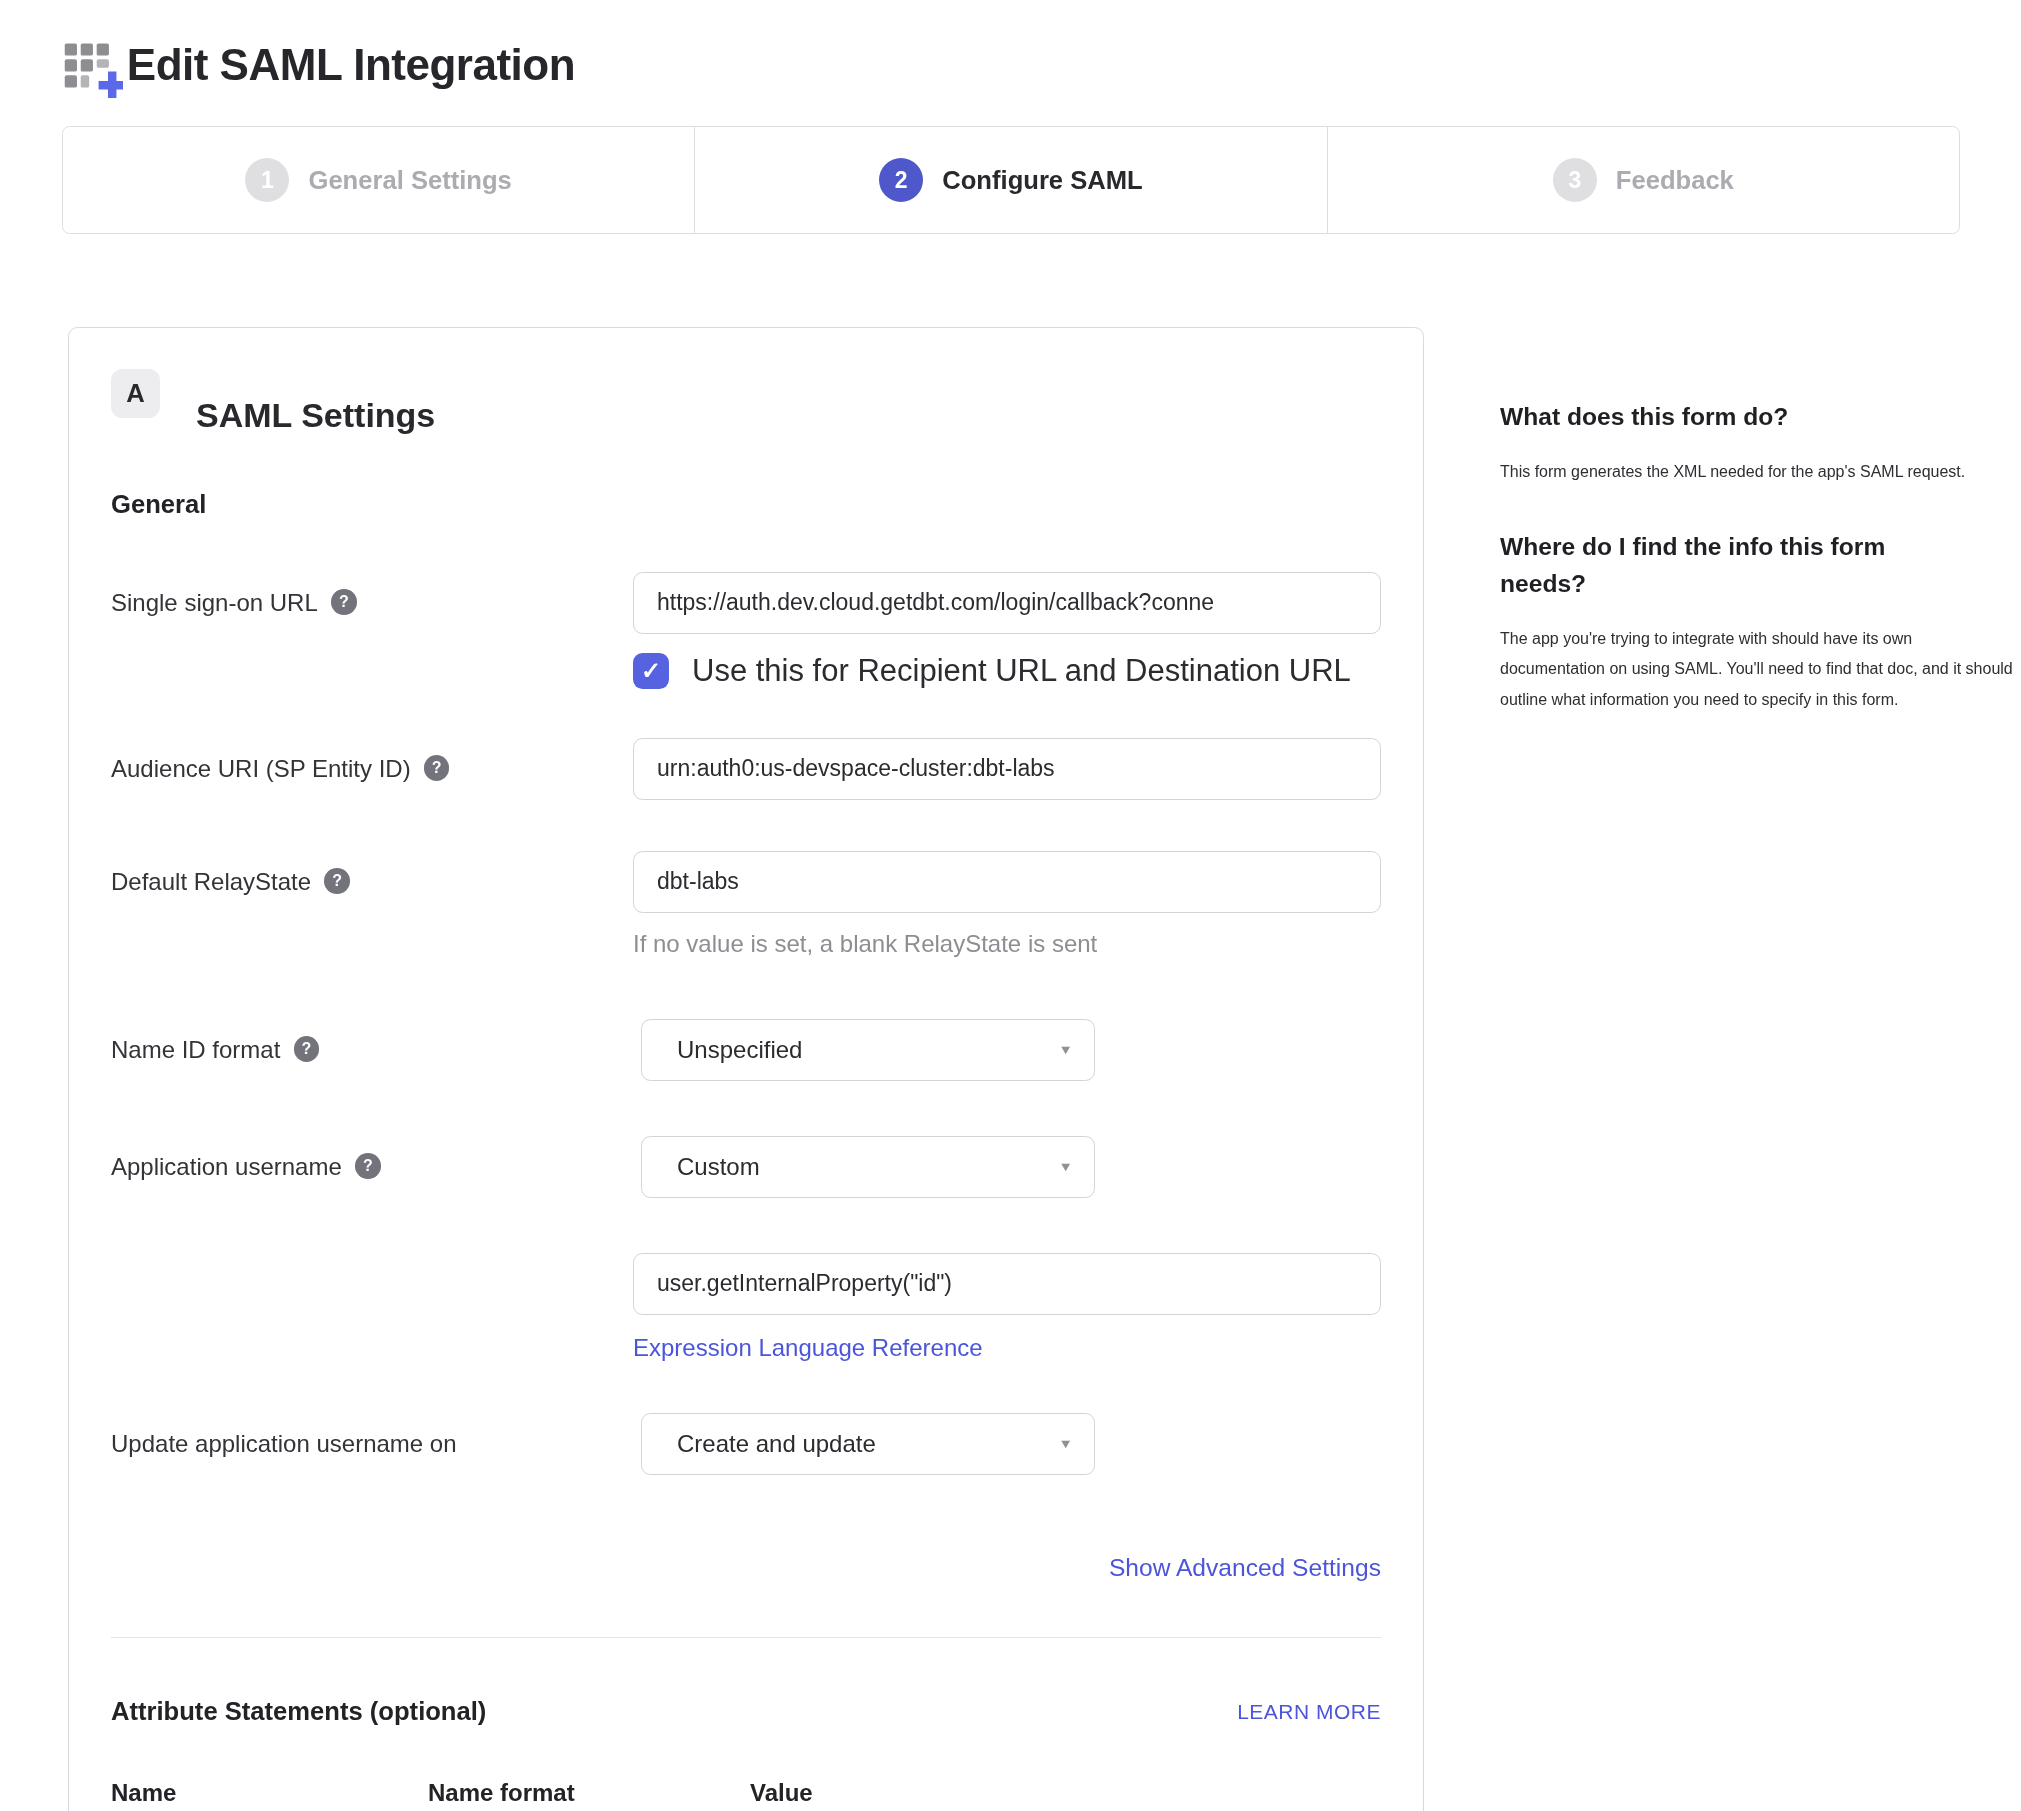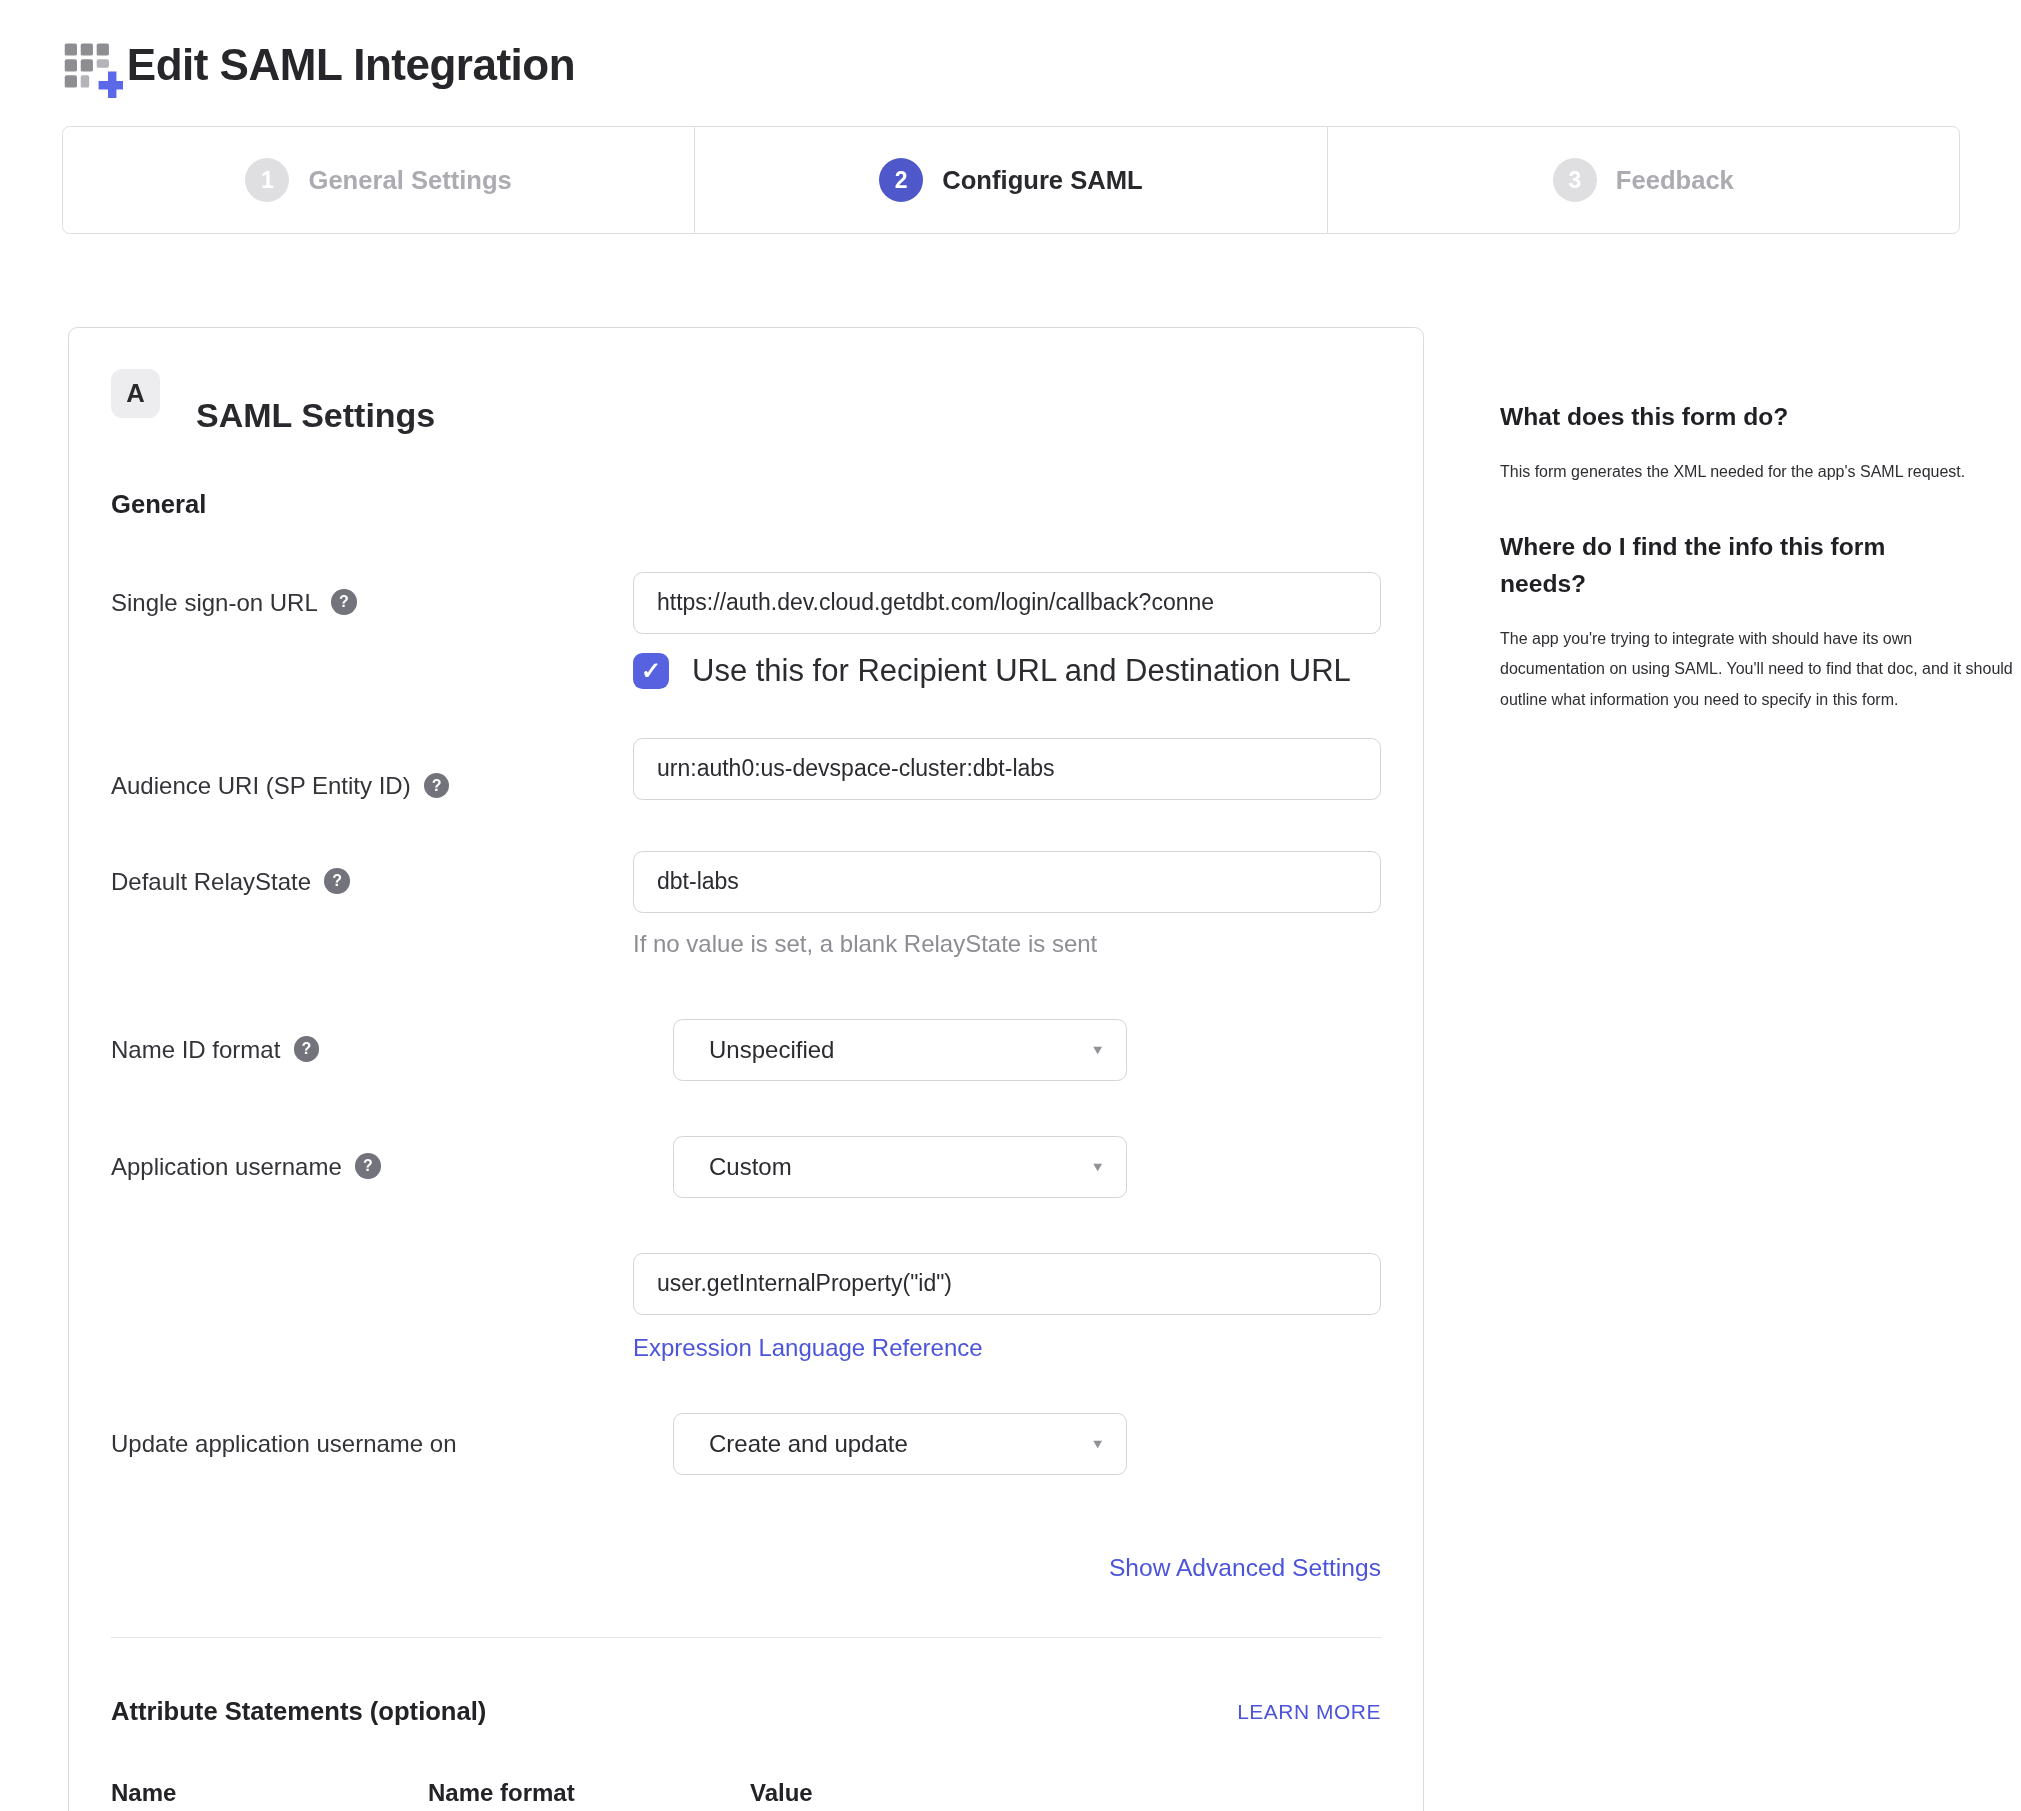--- a/index.html
+++ b/index.html
@@ -29,21 +29,21 @@
   .card { width: 1356px; border: 1.9px solid #dadade; border-radius: 9.5px; background: #fff;
           padding: 24.6px 42px 38px 42px; height: 1533px; }
 
   .panel-head { display: flex; align-items: center; gap: 36px; }
   .badge { width: 49px; height: 49px; border-radius: 11.4px; background: #ededef; color: #28282d;
            display: flex; align-items: center; justify-content: center; font-size: 25.6px; font-weight: bold; }
   .panel-title { font-size: 34px; font-weight: bold; color: #28282d; margin-top: 43px; }
 
   .section-title { margin-top: 55px; font-size: 25.6px; font-weight: bold; color: #222227; }
 
-  .row { display: flex; gap: 32px; }
+  .row { display: flex; }
   .label-col { width: 530px; padding-top: 15px; font-size: 24px; color: #333338; }
   .label-col .lbl { vertical-align: middle; }
   .help { display: inline-flex; width: 25.6px; height: 25.6px; border-radius: 50%; background: #73737c; color: #fff;
           font-size: 16px; font-weight: bold; align-items: center; justify-content: center;
           margin-left: 13.2px; vertical-align: middle; cursor: pointer; }
   .control-col { flex: 1; }
 
   .text-input { width: 748px; height: 62px; border: 1.9px solid #d4d4d8; border-radius: 9.5px;
                 padding: 0 23px; font-size: 23px; color: #2b2b30; font-family: inherit; background: #fff; outline: none; }
   .select { width: 454px; height: 62px; border: 1.9px solid #d4d4d8; border-radius: 9.5px; background: #fff;
@@ -127,21 +127,21 @@
       </div>
       <div class="control-col">
         <input class="text-input" type="text" value="https://auth.dev.cloud.getdbt.com/login/callback?conne" style="">
         <div class="checkbox-row">
           <span class="checkbox">✓</span>
           <span class="checkbox-label">Use this for Recipient URL and Destination URL</span>
         </div>
       </div>
     </div>
 
-    <div class="row" style="margin-top:49px;align-items:flex-end;">
+    <div class="row" style="margin-top:49px;">
       <div class="label-col">
         <span class="lbl">Audience URI (SP Entity ID)</span><span class="help">?</span>
       </div>
       <div class="control-col">
         <input class="text-input" type="text" value="urn:auth0:us-devspace-cluster:dbt-labs" style="">
       </div>
     </div>
 
     <div class="row" style="margin-top:51px;">
       <div class="label-col">

